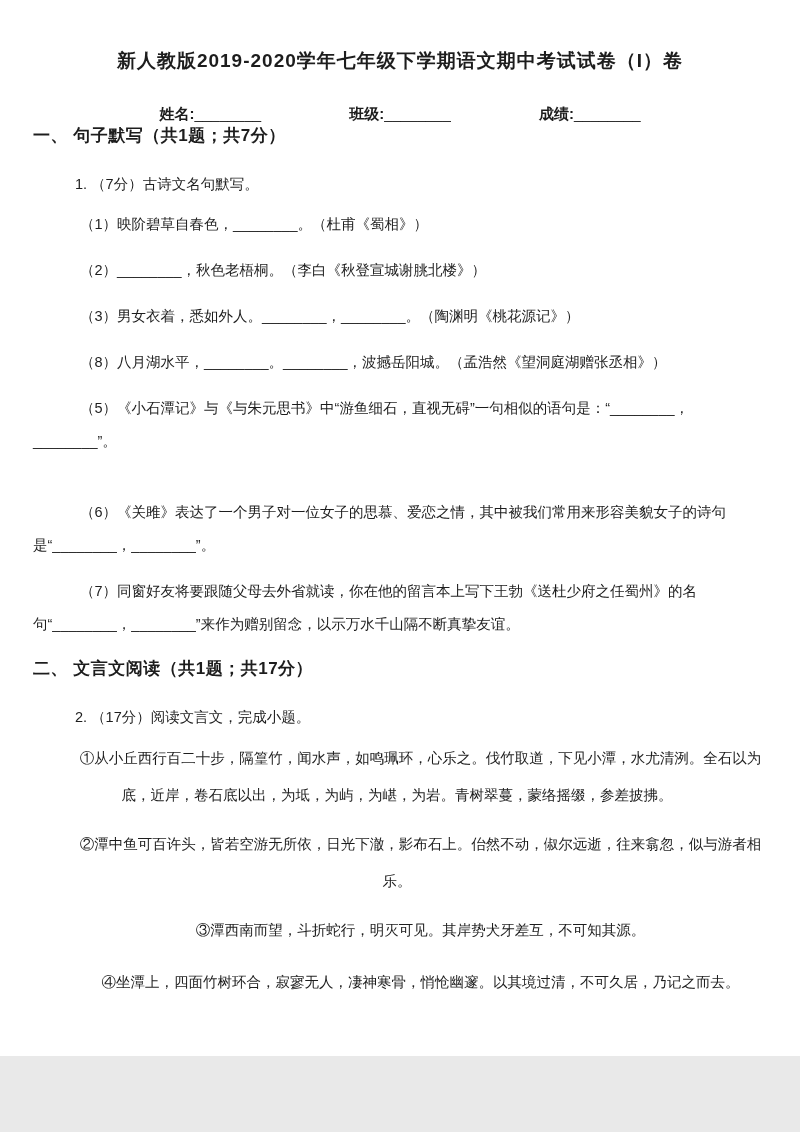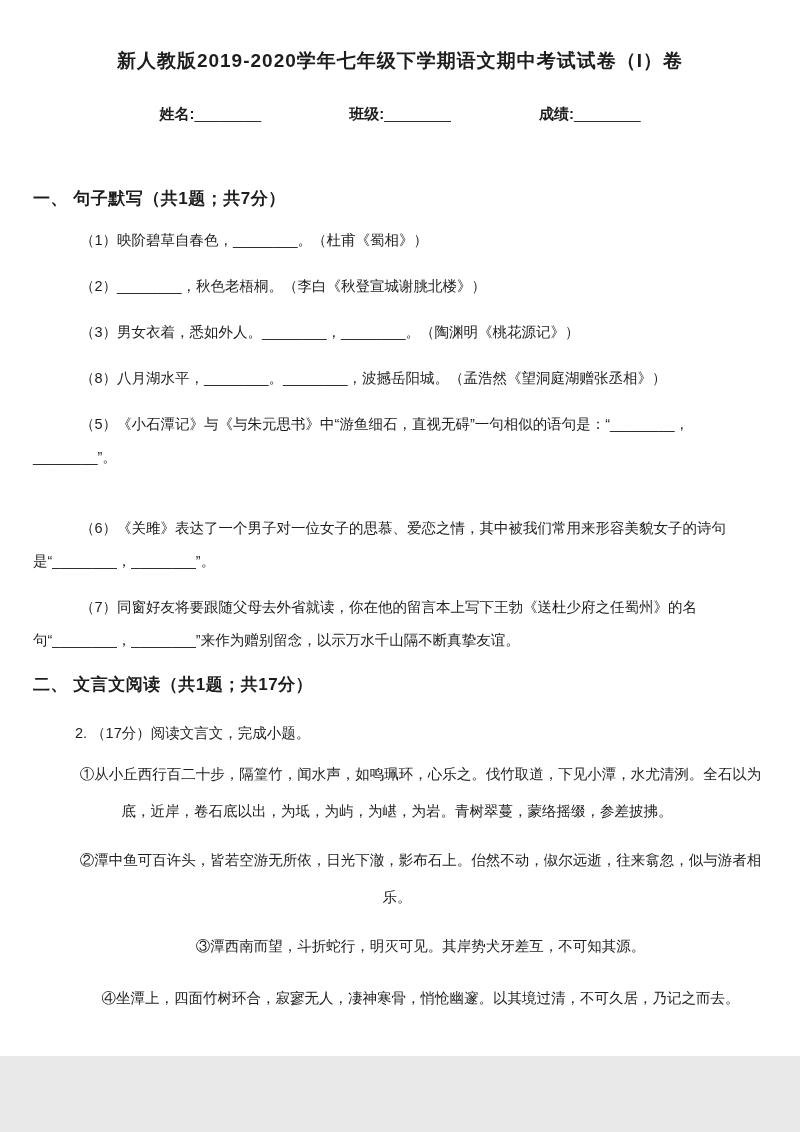--- a/index.html
+++ b/index.html
@@ -29,21 +29,21 @@
     line-height:20px;
   }
   .field { white-space:nowrap; }
   .blank { font-weight:normal; letter-spacing:0; }
   .sec-heading {
     margin:0 33px 0 33px;
     font-size:17px; font-weight:bold;
     line-height:24px;
     letter-spacing:0.5px;
   }
-  .sec1-heading { margin-top:63px; }
+  .sec1-heading { }
   .sec2-heading { margin-top:16px; }
   .qline {
     margin:26px 33px 0 75px;
     line-height:21px;
   }
   .item {
     margin:13px 33px 0 33px;
     text-indent:47px;
     line-height:33px;
   }
@@ -72,20 +72,21 @@
   <h1 class="title">新人教版2019-2020学年七年级下学期语文期中考试试卷（I）卷</h1>
 
   <div class="fields">
     <span class="field"><span>姓名:</span><span class="blank">________</span></span>
     <span class="field"><span>班级:</span><span class="blank">________</span></span>
     <span class="field"><span>成绩:</span><span class="blank">________</span></span>
   </div>
 
   <h2 class="sec-heading sec1-heading">一、 句子默写（共1题；共7分）</h2>
 
+  <p class="qline">1. （7分）古诗文名句默写。</p>
 
   <p class="item">（1）映阶碧草自春色，________。（杜甫《蜀相》）</p>
   <p class="item">（2）________，秋色老梧桐。（李白《秋登宣城谢朓北楼》）</p>
   <p class="item">（3）男女衣着，悉如外人。________，________。（陶渊明《桃花源记》）</p>
   <p class="item">（8）八月湖水平，________。________，波撼岳阳城。（孟浩然《望洞庭湖赠张丞相》）</p>
   <p class="item">（5）《小石潭记》与《与朱元思书》中“游鱼细石，直视无碍”一句相似的语句是：“________，________”。</p>
   <p class="item item-gap">（6）《关雎》表达了一个男子对一位女子的思慕、爱恋之情，其中被我们常用来形容美貌女子的诗句是“________，________”。</p>
   <p class="item">（7）同窗好友将要跟随父母去外省就读，你在他的留言本上写下王勃《送杜少府之任蜀州》的名句“________，________”来作为赠别留念，以示万水千山隔不断真挚友谊。</p>
 
   <h2 class="sec-heading sec2-heading">二、 文言文阅读（共1题；共17分）</h2>

